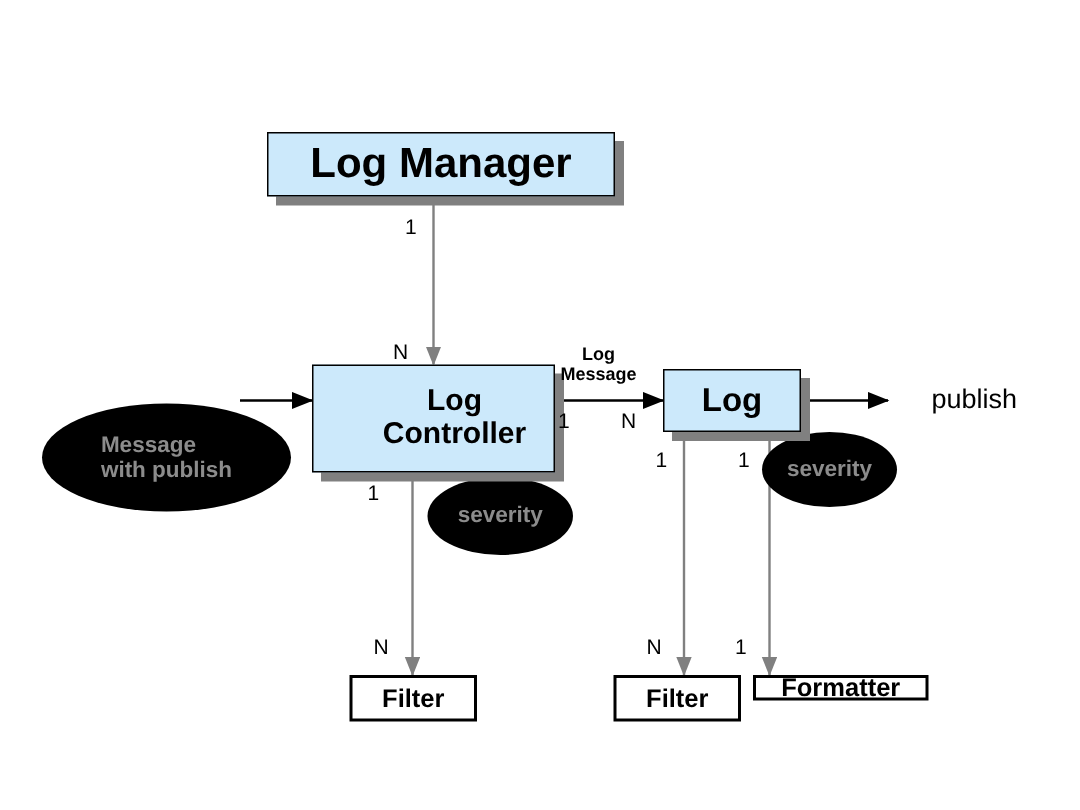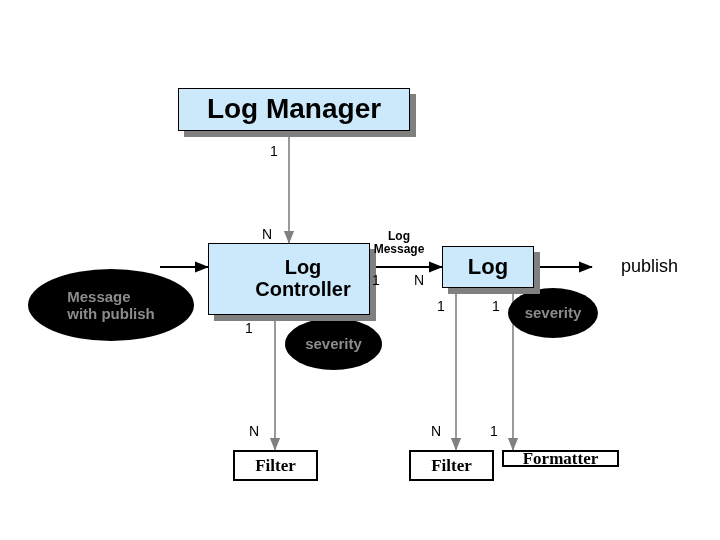--- a/index.html
+++ b/index.html
@@ -37,21 +37,20 @@
     position: absolute;
     box-sizing: border-box;
     background: #ffffff;
     border: 2px solid #000000;
     display: flex;
     align-items: center;
     justify-content: center;
     color: #000000;
     font-weight: bold;
     font-size: 17px;
-    font-family: Liberation Serif, serif;
   }
   
   .ellipse {
     position: absolute;
     box-sizing: border-box;
     background: #000000;
     border-radius: 50%;
     display: flex;
     align-items: center;
     justify-content: center;

